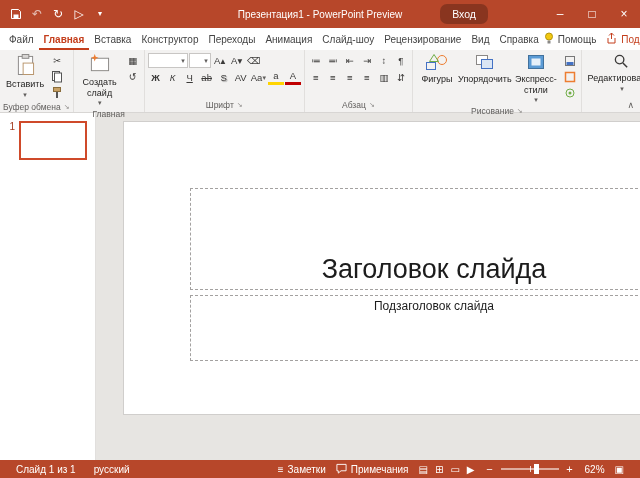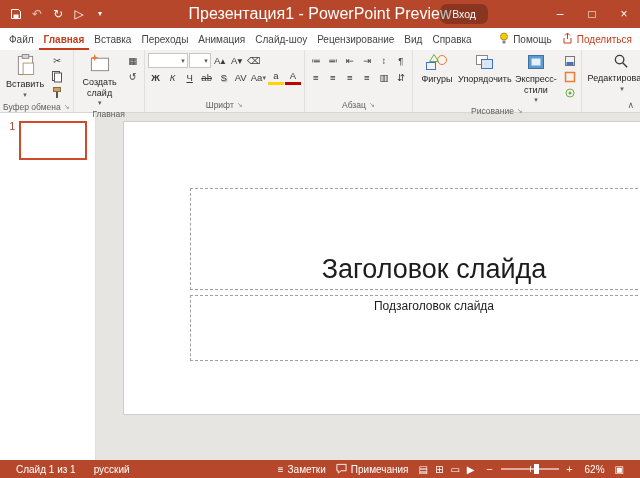--- a/index.html
+++ b/index.html
@@ -5,21 +5,21 @@
   * { margin:0; padding:0; box-sizing:border-box; }
   body { width:640px; height:478px; overflow:hidden; background:#fff;
          font-family:"Liberation Sans","DejaVu Sans",sans-serif; color:#252423; }
   .app { width:640px; height:478px; display:flex; flex-direction:column; }
 
   
   .titlebar { height:28px; background:#b7472a; color:#fff; display:flex; align-items:center; flex:none; position:relative; }
   .qat { display:flex; align-items:center; gap:1px; padding-left:6px; z-index:2; }
   .qbtn { width:20px; height:24px; display:flex; align-items:center; justify-content:center; font-size:12px; color:#fff; }
   .qbtn.dim { opacity:.65; }
-  .title-text { position:absolute; left:0; right:0; text-align:center; font-size:16px; z-index:1; }
+  .title-text { position:absolute; left:0; right:0; text-align:center; font-size:10px; z-index:1; }
   .tb-right { margin-left:auto; display:flex; align-items:center; z-index:2; }
   .signin { background:rgba(0,0,0,.25); color:#fff; font-size:10.5px; padding:4px 12px; margin-right:56px;border-radius:7px; }
   .winbtns { display:flex; }
   .winbtn { width:32px; height:28px; display:flex; align-items:center; justify-content:center; font-size:12px; }
 
   
   .tabrow { height:22px; background:#fff; display:flex; align-items:stretch; padding-left:4px; flex:none; }
   .tab { padding:0 5px; display:flex; align-items:center; font-size:10px; color:#444; white-space:nowrap; }
   .tab.selected { color:#c43e1c; font-weight:bold; box-shadow:inset 0 -2px 0 #c43e1c; }
   .tabrow-right { margin-left:auto; display:flex; align-items:center; gap:10px; padding-right:8px; }
@@ -103,20 +103,21 @@
         <div class="winbtn">□</div>
         <div class="winbtn">×</div>
       </div>
     </div>
   </div>
 
   <div class="tabrow">
     <div class="tab">Файл</div>
     <div class="tab selected">Главная</div>
     <div class="tab">Вставка</div>
+    <div class="tab">Конструктор</div>
     <div class="tab">Переходы</div>
     <div class="tab">Анимация</div>
     <div class="tab">Слайд-шоу</div>
     <div class="tab">Рецензирование</div>
     <div class="tab">Вид</div>
     <div class="tab">Справка</div>
     <div class="tabrow-right">
       <div class="tellme">
         <span>
           <svg width="10" height="12" viewBox="0 0 10 12">

